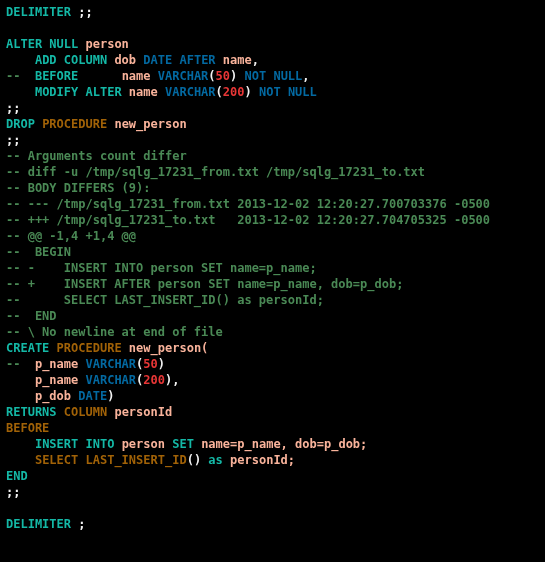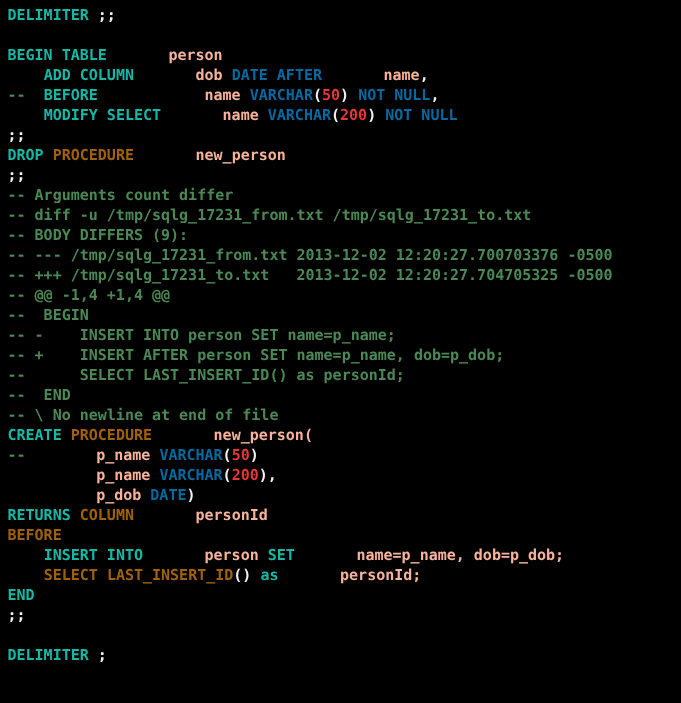--- a/index.html
+++ b/index.html
@@ -16,33 +16,33 @@
     font-family: Menlo, Consolas, "DejaVu Sans Mono", monospace;
     font-size: 12px;
     line-height: 16px;
     font-weight: bold;
     white-space: pre;
   }
   .c-white  { color: #f2f2f2; }
   .c-kw1    { color: #14b8a6; } 
   .c-kw2    { color: #a16207; } 
   .c-type   { color: #0369a1; } 
-  .c-ident  { color: #f9b39b; margin-left: 42px; } 
+  .c-ident  { color: #f9b39b; } 
   .c-num    { color: #e83636; } 
   .c-comm   { color: #4a8955; } 
 </style>
 </head>
 <body>
 
 <pre><span><span class="c-kw1">DELIMITER</span> <span class="c-white">;;</span></span>
 
-<span><span class="c-kw1">BEGIN TABLE</span> <span class="c-ident">person</span></span>
+<span><span class="c-kw1">ALTER NULL</span> <span class="c-ident">person</span></span>
 <span>    <span class="c-kw1">ADD COLUMN</span> <span class="c-ident">dob</span> <span class="c-type">DATE</span> <span class="c-type">AFTER</span> <span class="c-ident">name</span><span class="c-white">,</span></span>
 <span><span class="c-comm">--</span>  <span class="c-kw1">BEFORE</span>      <span class="c-ident">name</span> <span class="c-type">VARCHAR</span><span class="c-white">(</span><span class="c-num">50</span><span class="c-white">)</span> <span class="c-type">NOT</span> <span class="c-type">NULL</span><span class="c-white">,</span></span>
-<span>    <span class="c-kw1">MODIFY SELECT</span> <span class="c-ident">name</span> <span class="c-type">VARCHAR</span><span class="c-white">(</span><span class="c-num">200</span><span class="c-white">)</span> <span class="c-type">NOT</span> <span class="c-type">NULL</span></span>
+<span>    <span class="c-kw1">MODIFY ALTER</span> <span class="c-ident">name</span> <span class="c-type">VARCHAR</span><span class="c-white">(</span><span class="c-num">200</span><span class="c-white">)</span> <span class="c-type">NOT</span> <span class="c-type">NULL</span></span>
 <span><span class="c-white">;;</span></span>
 <span><span class="c-kw1">DROP</span> <span class="c-kw2">PROCEDURE</span> <span class="c-ident">new_person</span></span>
 <span><span class="c-white">;;</span></span>
 <span class="c-comm">-- Arguments count differ</span>
 <span class="c-comm">-- diff -u /tmp/sqlg_17231_from.txt /tmp/sqlg_17231_to.txt</span>
 <span class="c-comm">-- BODY DIFFERS (9):</span>
 <span class="c-comm">-- --- /tmp/sqlg_17231_from.txt 2013-12-02 12:20:27.700703376 -0500</span>
 <span class="c-comm">-- +++ /tmp/sqlg_17231_to.txt   2013-12-02 12:20:27.704705325 -0500</span>
 <span class="c-comm">-- @@ -1,4 +1,4 @@</span>
 <span class="c-comm">--  BEGIN</span>

